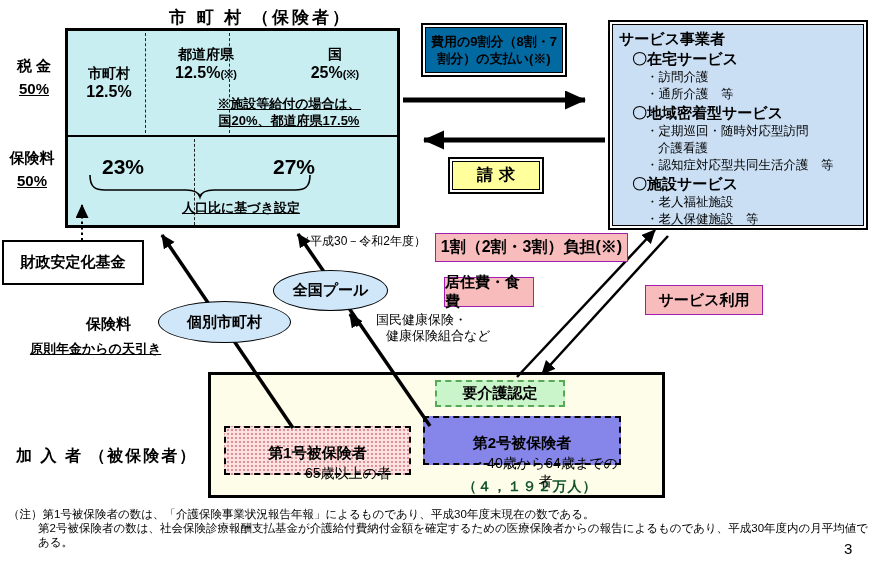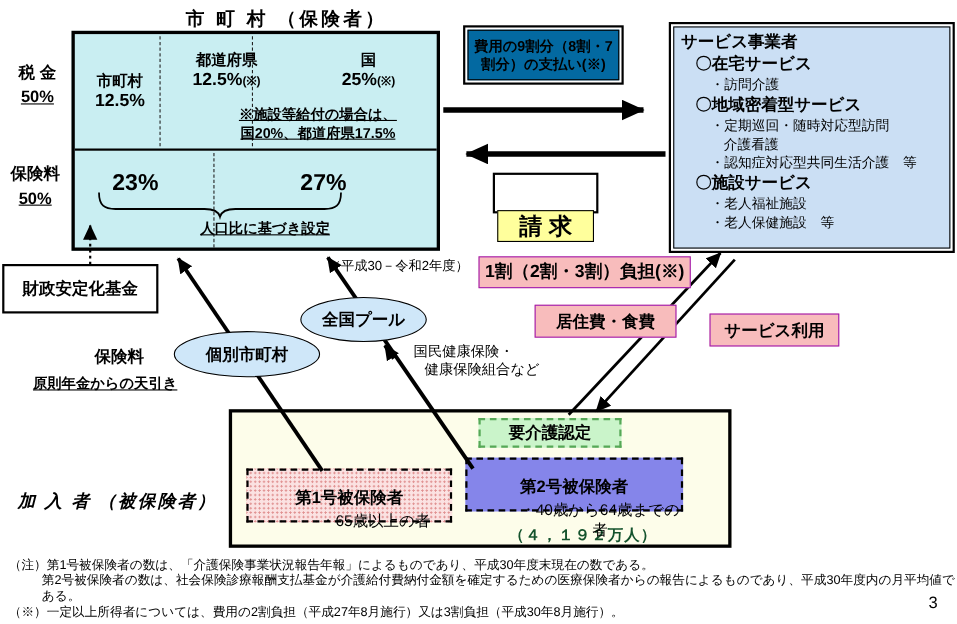--- a/index.html
+++ b/index.html
@@ -39,35 +39,35 @@
   #fund-box{left:2px;top:240px;width:142px;height:45px;background:#fff;border:2px solid #000;box-sizing:border-box;
     display:flex;align-items:center;justify-content:center;font-size:15px;font-weight:bold;z-index:10;}
 
   
   .dbox{border:2px solid #000;background:#fff;padding:2px;box-sizing:border-box;z-index:10;}
   .dbox .in{border:1px solid #000;width:100%;height:100%;box-sizing:border-box;
     display:flex;flex-direction:column;align-items:center;justify-content:center;}
   #payment-box{left:421px;top:23px;width:146px;height:54px;}
   #payment-box .in{background:#0369a1;font-size:13px;font-weight:bold;line-height:17px;}
   #billing-box{left:448px;top:157px;width:96px;height:37px;}
-  #billing-box .in{background:#ffff9c;font-size:21px;font-weight:bold;letter-spacing:6px;text-indent:6px;margin-top:30px;}
+  #billing-box .in{background:#ffff9c;font-size:16px;font-weight:bold;letter-spacing:6px;text-indent:6px;}
 
   
   #service-box{left:608px;top:20px;width:260px;height:210px;}
   #service-box .in{background:#cbdff4;display:block;padding:4px 6px;}
   #service-title{font-size:15px;font-weight:bold;line-height:20px;}
   .lv1{font-size:15px;font-weight:bold;padding-left:13px;line-height:20px;}
   .lv2{font-size:12.5px;padding-left:27px;line-height:17px;}
   .lv3{font-size:12.5px;padding-left:39px;line-height:17px;}
 
   
   .pinkbox{background:#f8bcbc;border:1px solid #a21caf;box-sizing:border-box;
     display:flex;align-items:center;justify-content:center;font-weight:bold;z-index:10;}
   #burden-box{left:435px;top:233px;width:193px;height:29px;font-size:16px;}
-  #residence-box{left:486px;top:277px;width:129px;height:30px;font-size:15px;}
+  #residence-box{left:444px;top:277px;width:90px;height:30px;font-size:15px;}
   #service-use-box{left:645px;top:285px;width:118px;height:30px;font-size:15px;}
 
   #period-note{left:298px;top:233px;width:145px;font-size:12px;z-index:2;}
 
   
   .oval{border:1px solid #000;border-radius:50%;background:#cfe7f9;display:flex;align-items:center;justify-content:center;
     font-size:15px;font-weight:bold;z-index:10;box-sizing:border-box;}
   #pool-oval{left:273px;top:270px;width:115px;height:41px;}
   #municipal-oval{left:158px;top:301px;width:133px;height:42px;}
 
@@ -82,21 +82,21 @@
     display:flex;align-items:center;justify-content:center;font-size:15px;font-weight:bold;z-index:10;}
   .insured{border:2px dashed #000;box-sizing:border-box;text-align:center;z-index:10;}
   .insured .t{font-size:15px;font-weight:bold;line-height:22px;padding-top:14px;}
   .insured .d{font-size:14px;line-height:18px;padding-left:47px;}
   #insured1{left:13px;top:51px;width:187px;height:49px;background-color:#fbe2e2;
     background-image:radial-gradient(#e09090 0.9px,transparent 1px);background-size:4px 4px;}
   #insured2{left:212px;top:41px;width:198px;height:49px;background:#8585ea;}
   .count{top:103px;text-align:center;font-size:14px;font-weight:bold;letter-spacing:1px;}
   #count1{left:13px;width:187px;color:#111;}
   #count2{left:220px;width:198px;color:#14532d;}
-  #member-label{left:16px;top:446px;font-size:16px;font-weight:bold;letter-spacing:2px;z-index:2;font-style:italic;}
+  #member-label{left:16px;top:446px;font-size:16px;font-weight:bold;letter-spacing:2px;z-index:2;}
 
   
   .note{font-size:11.5px;line-height:14px;white-space:nowrap;z-index:2;}
   #note1{left:8px;top:507px;}
   #note2{left:38px;top:521px;}
   #note3{left:38px;top:535px;}
   #note4{left:8px;top:550px;}
   #page-number{left:844px;top:540px;font-size:15px;z-index:2;}
 </style>
 </head>
@@ -148,20 +148,21 @@
 
   <div class="abs dbox" id="billing-box">
     <div class="in">請求</div>
   </div>
 
   <div class="abs dbox" id="service-box">
     <div class="in">
       <div id="service-title">サービス事業者</div>
       <div class="lv1">〇在宅サービス</div>
       <div class="lv2">・訪問介護</div>
+      <div class="lv2">・通所介護　等</div>
       <div class="lv1">〇地域密着型サービス</div>
       <div class="lv2">・定期巡回・随時対応型訪問</div>
       <div class="lv3">介護看護</div>
       <div class="lv2">・認知症対応型共同生活介護　等</div>
       <div class="lv1">〇施設サービス</div>
       <div class="lv2">・老人福祉施設</div>
       <div class="lv2">・老人保健施設　等</div>
     </div>
   </div>
 
@@ -190,21 +191,20 @@
       <div class="t">第2号被保険者</div>
       <div class="d">・40歳から64歳までの者</div>
     </div>
     <div class="abs count" id="count2">（４，１９２万人）</div>
   </div>
   <div class="abs" id="member-label">加 入 者 （被保険者）</div>
 
   <div class="abs note" id="note1">（注）第1号被保険者の数は、「介護保険事業状況報告年報」によるものであり、平成30年度末現在の数である。</div>
   <div class="abs note" id="note2">第2号被保険者の数は、社会保険診療報酬支払基金が介護給付費納付金額を確定するための医療保険者からの報告によるものであり、平成30年度内の月平均値で</div>
   <div class="abs note" id="note3">ある。</div>
-  <div class="abs note" id="note4">（※）一定以上所得者については、費用の2割負担（平成27年8月施行）又は3割負担（平成30年8月施行）。</div>
   <div class="abs" id="page-number">3</div>
 
   <svg id="overlay" width="870" height="567" viewBox="0 0 870 567">
     <defs>
       <marker id="ah" markerWidth="16" markerHeight="14" refX="13" refY="6.5" orient="auto" markerUnits="userSpaceOnUse">
         <path d="M0,0 L14,6.5 L0,13 z" fill="#000"></path>
       </marker>
       <marker id="ahb" markerWidth="24" markerHeight="20" refX="20" refY="9.5" orient="auto" markerUnits="userSpaceOnUse">
         <path d="M0,0 L21,9.5 L0,19 z" fill="#000"></path>
       </marker>

